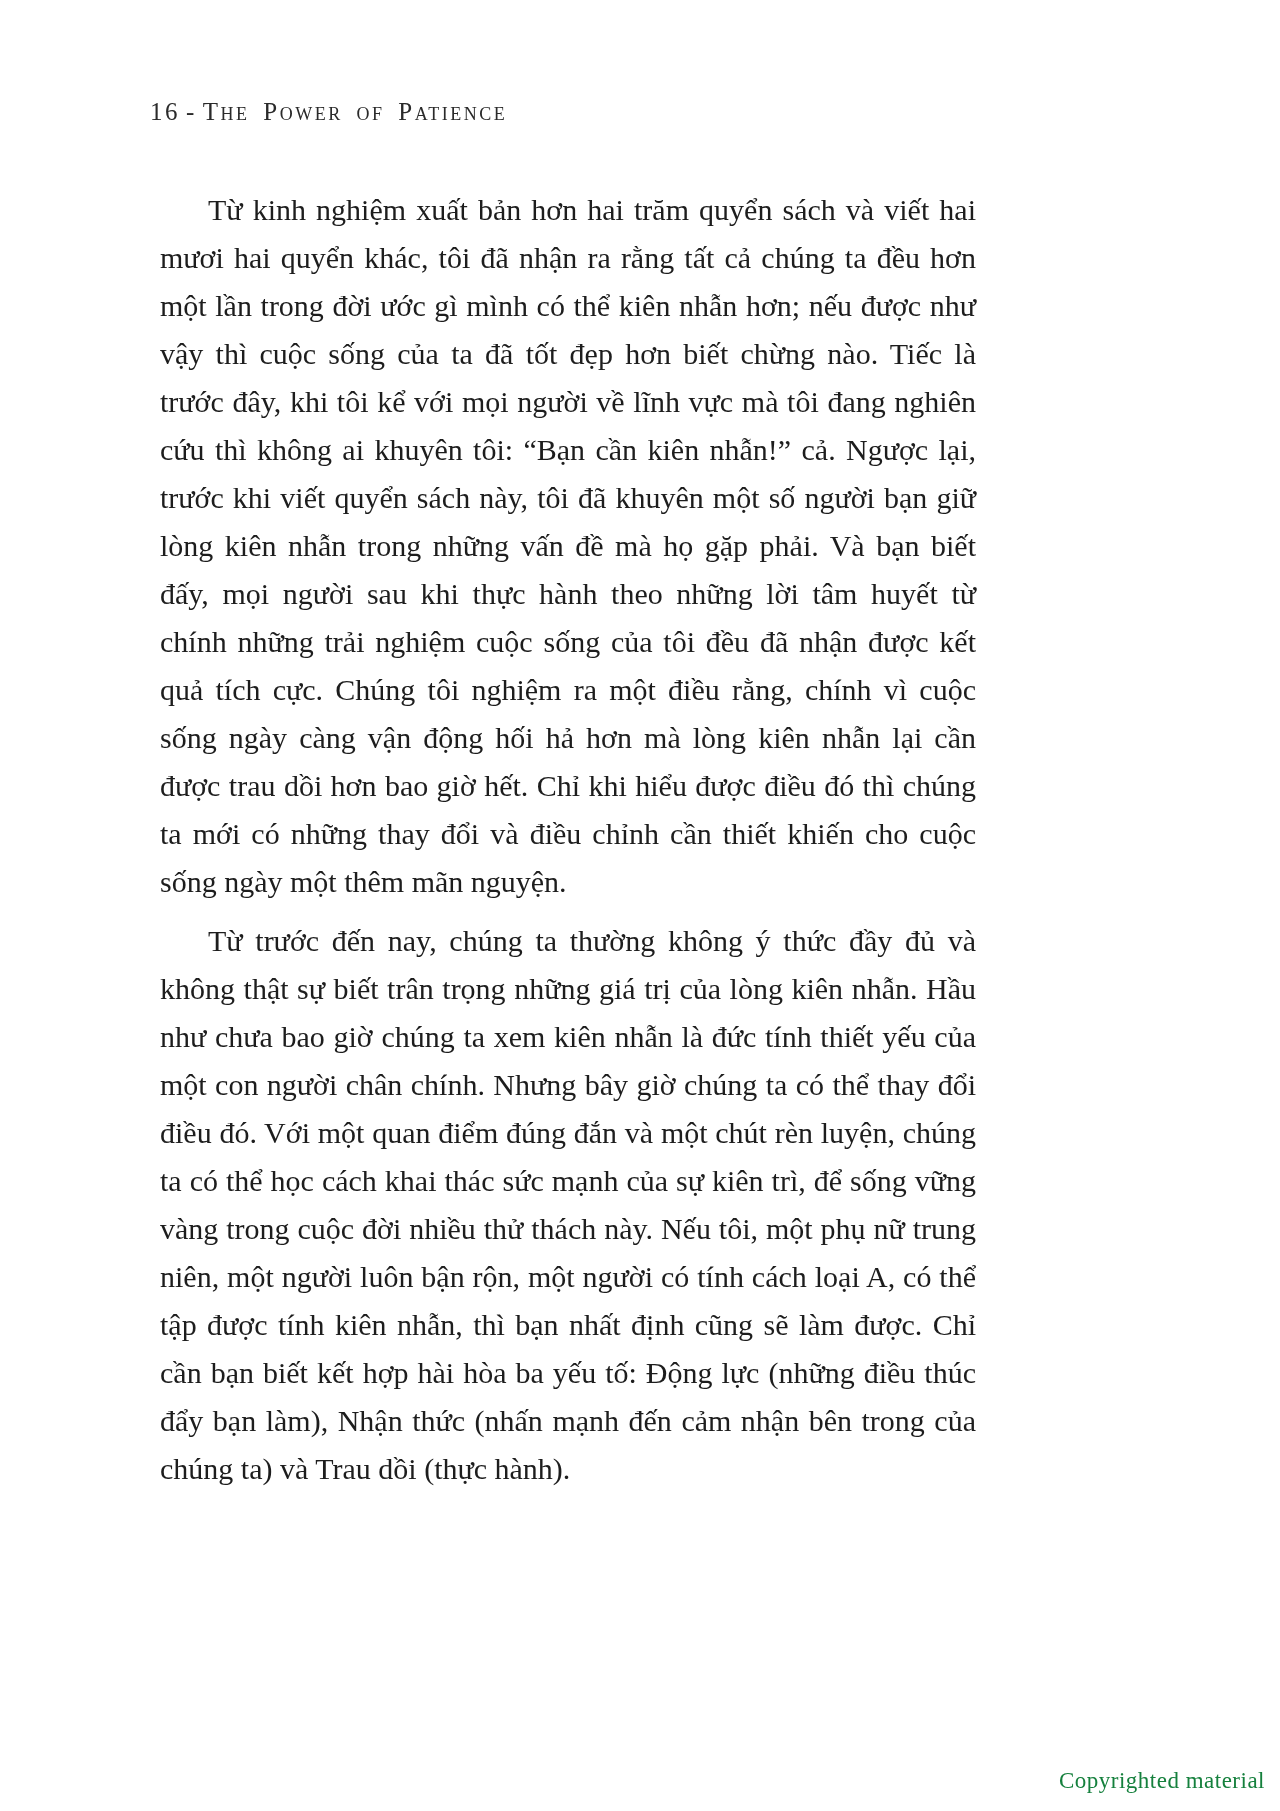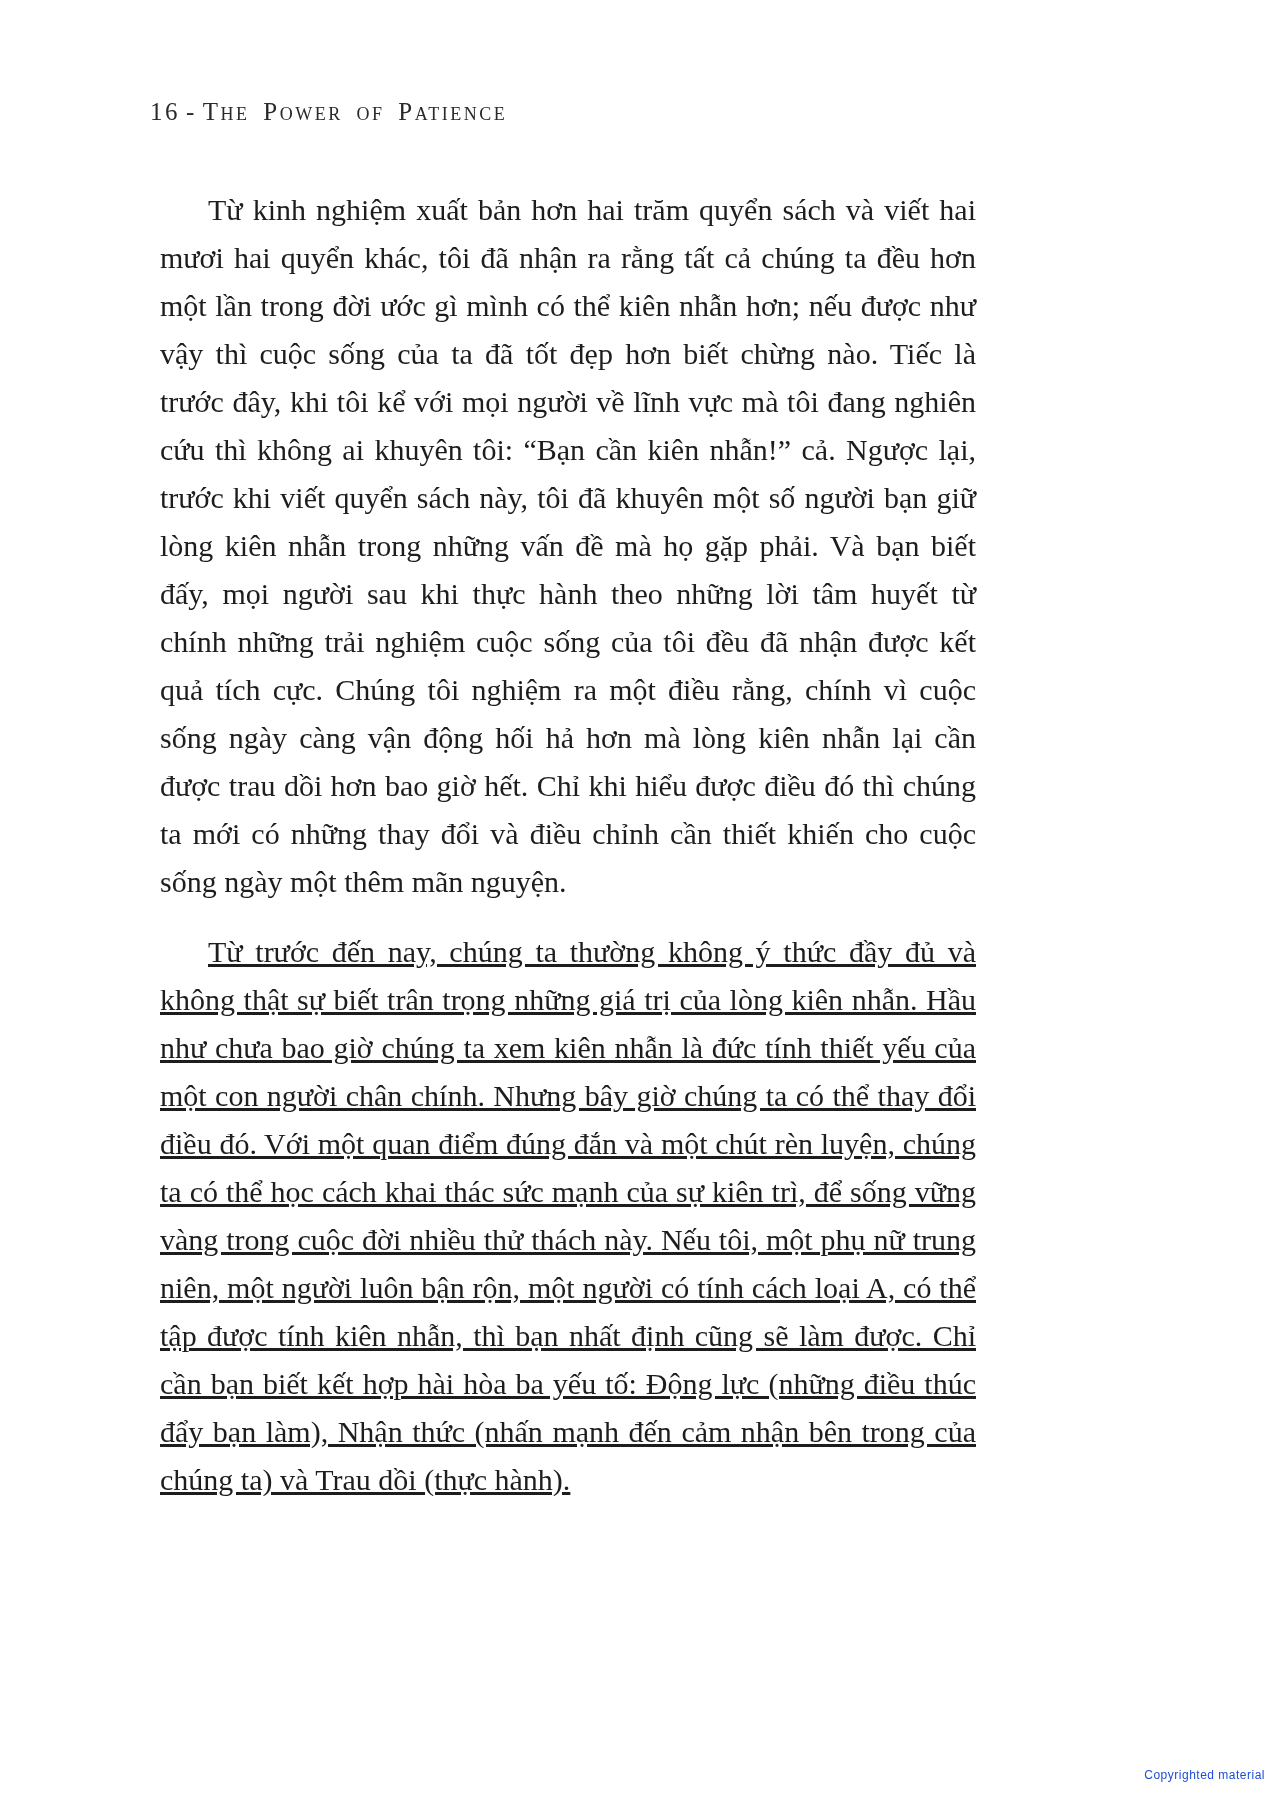--- a/index.html
+++ b/index.html
@@ -39,30 +39,29 @@
     font-size: 30px;
     line-height: 48px;
     color: #1d1d1d;
     text-align: justify;
   }
   .body-text p {
     margin: 0;
     text-indent: 48px;
   }
   .body-text p + p {
-    margin-top: 22px;
-    text-decoration: underline;
+    margin-top: 11px;
   }
   .watermark {
     position: absolute;
     right: 15px;
     top: 1768px;
-    font-family: Liberation Sans, sans-serif;
-    font-size: 12px;
-    color: #1d4ed8;
+    font-family: Liberation Serif, serif;
+    font-size: 23px;
+    color: #15803d;
     letter-spacing: 0.5px;
   }
 </style>
 </head>
 <body>
 
 <div class="page">
 
   <div class="running-header">
     <span>16</span><span class="sep">-</span><span class="title-caps">The Power of Patience</span>

